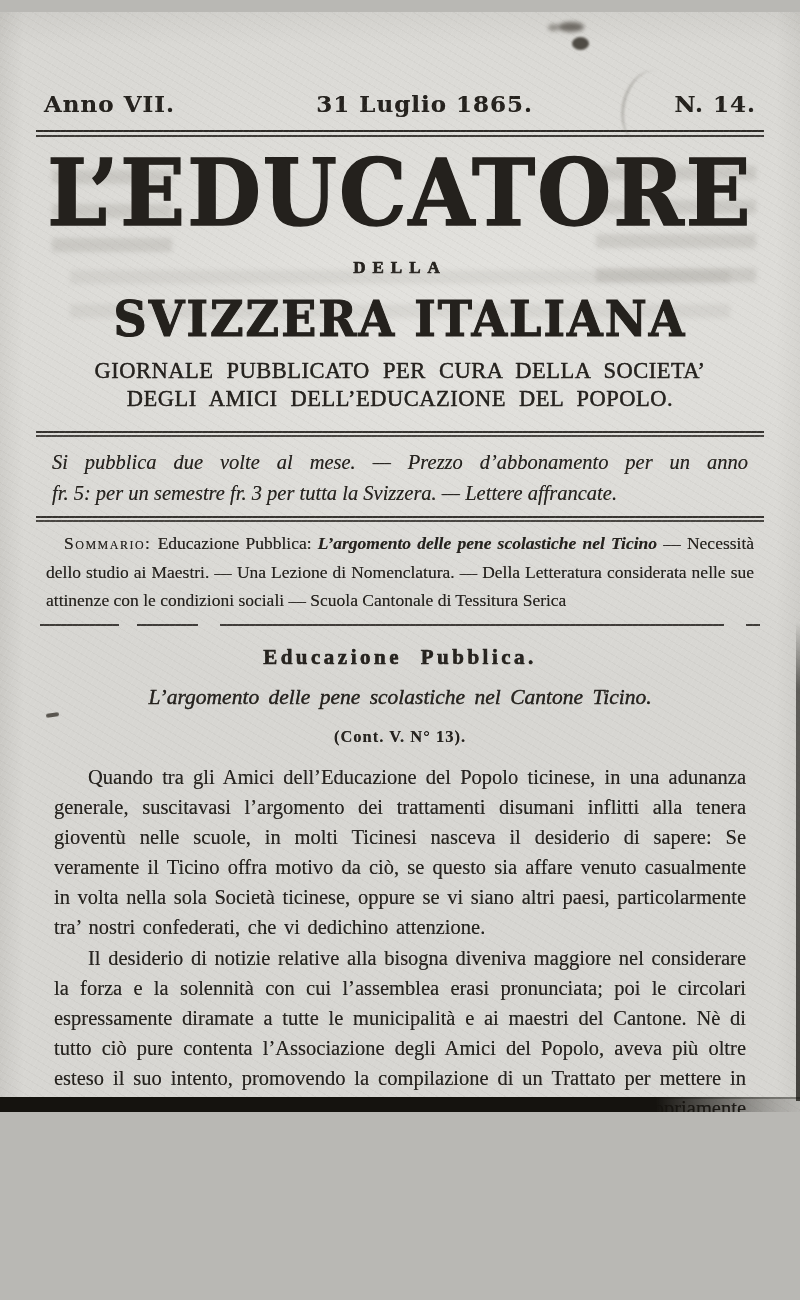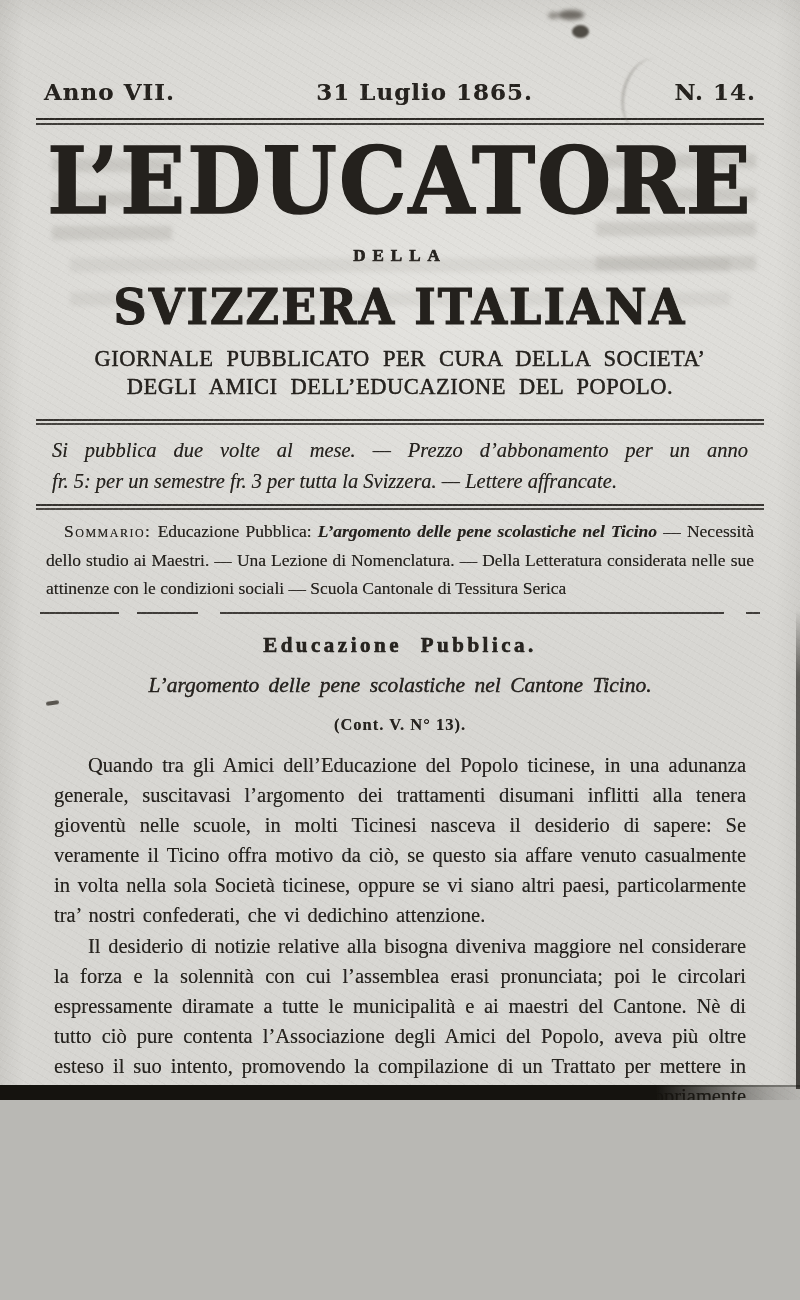--- a/index.html
+++ b/index.html
@@ -10,20 +10,21 @@
     width: 800px;
     height: 1100px;
     overflow: hidden;
     color: #24211d;
     background:
       radial-gradient(ellipse 900px 520px at 55% 28%, rgba(238,237,233,.55), rgba(238,237,233,0) 72%),
       linear-gradient(to right, rgba(110,106,99,.12), rgba(110,106,99,0) 3%, rgba(110,106,99,0) 97%, rgba(110,106,99,.10)),
       linear-gradient(to bottom, rgba(110,106,99,.08), rgba(110,106,99,0) 3%),
       #d7d6d2;
     text-shadow: 0 0 .5px rgba(32,29,24,.55);
+    margin-top: 12px;
   }
   .page::before {
     content: "";
     position: absolute; inset: 0; pointer-events: none;
     background:
       repeating-linear-gradient(31deg, rgba(90,86,80,.045) 0 1px, transparent 1px 7px),
       repeating-linear-gradient(119deg, rgba(255,255,255,.05) 0 1px, transparent 1px 5px);
   }
 
   

